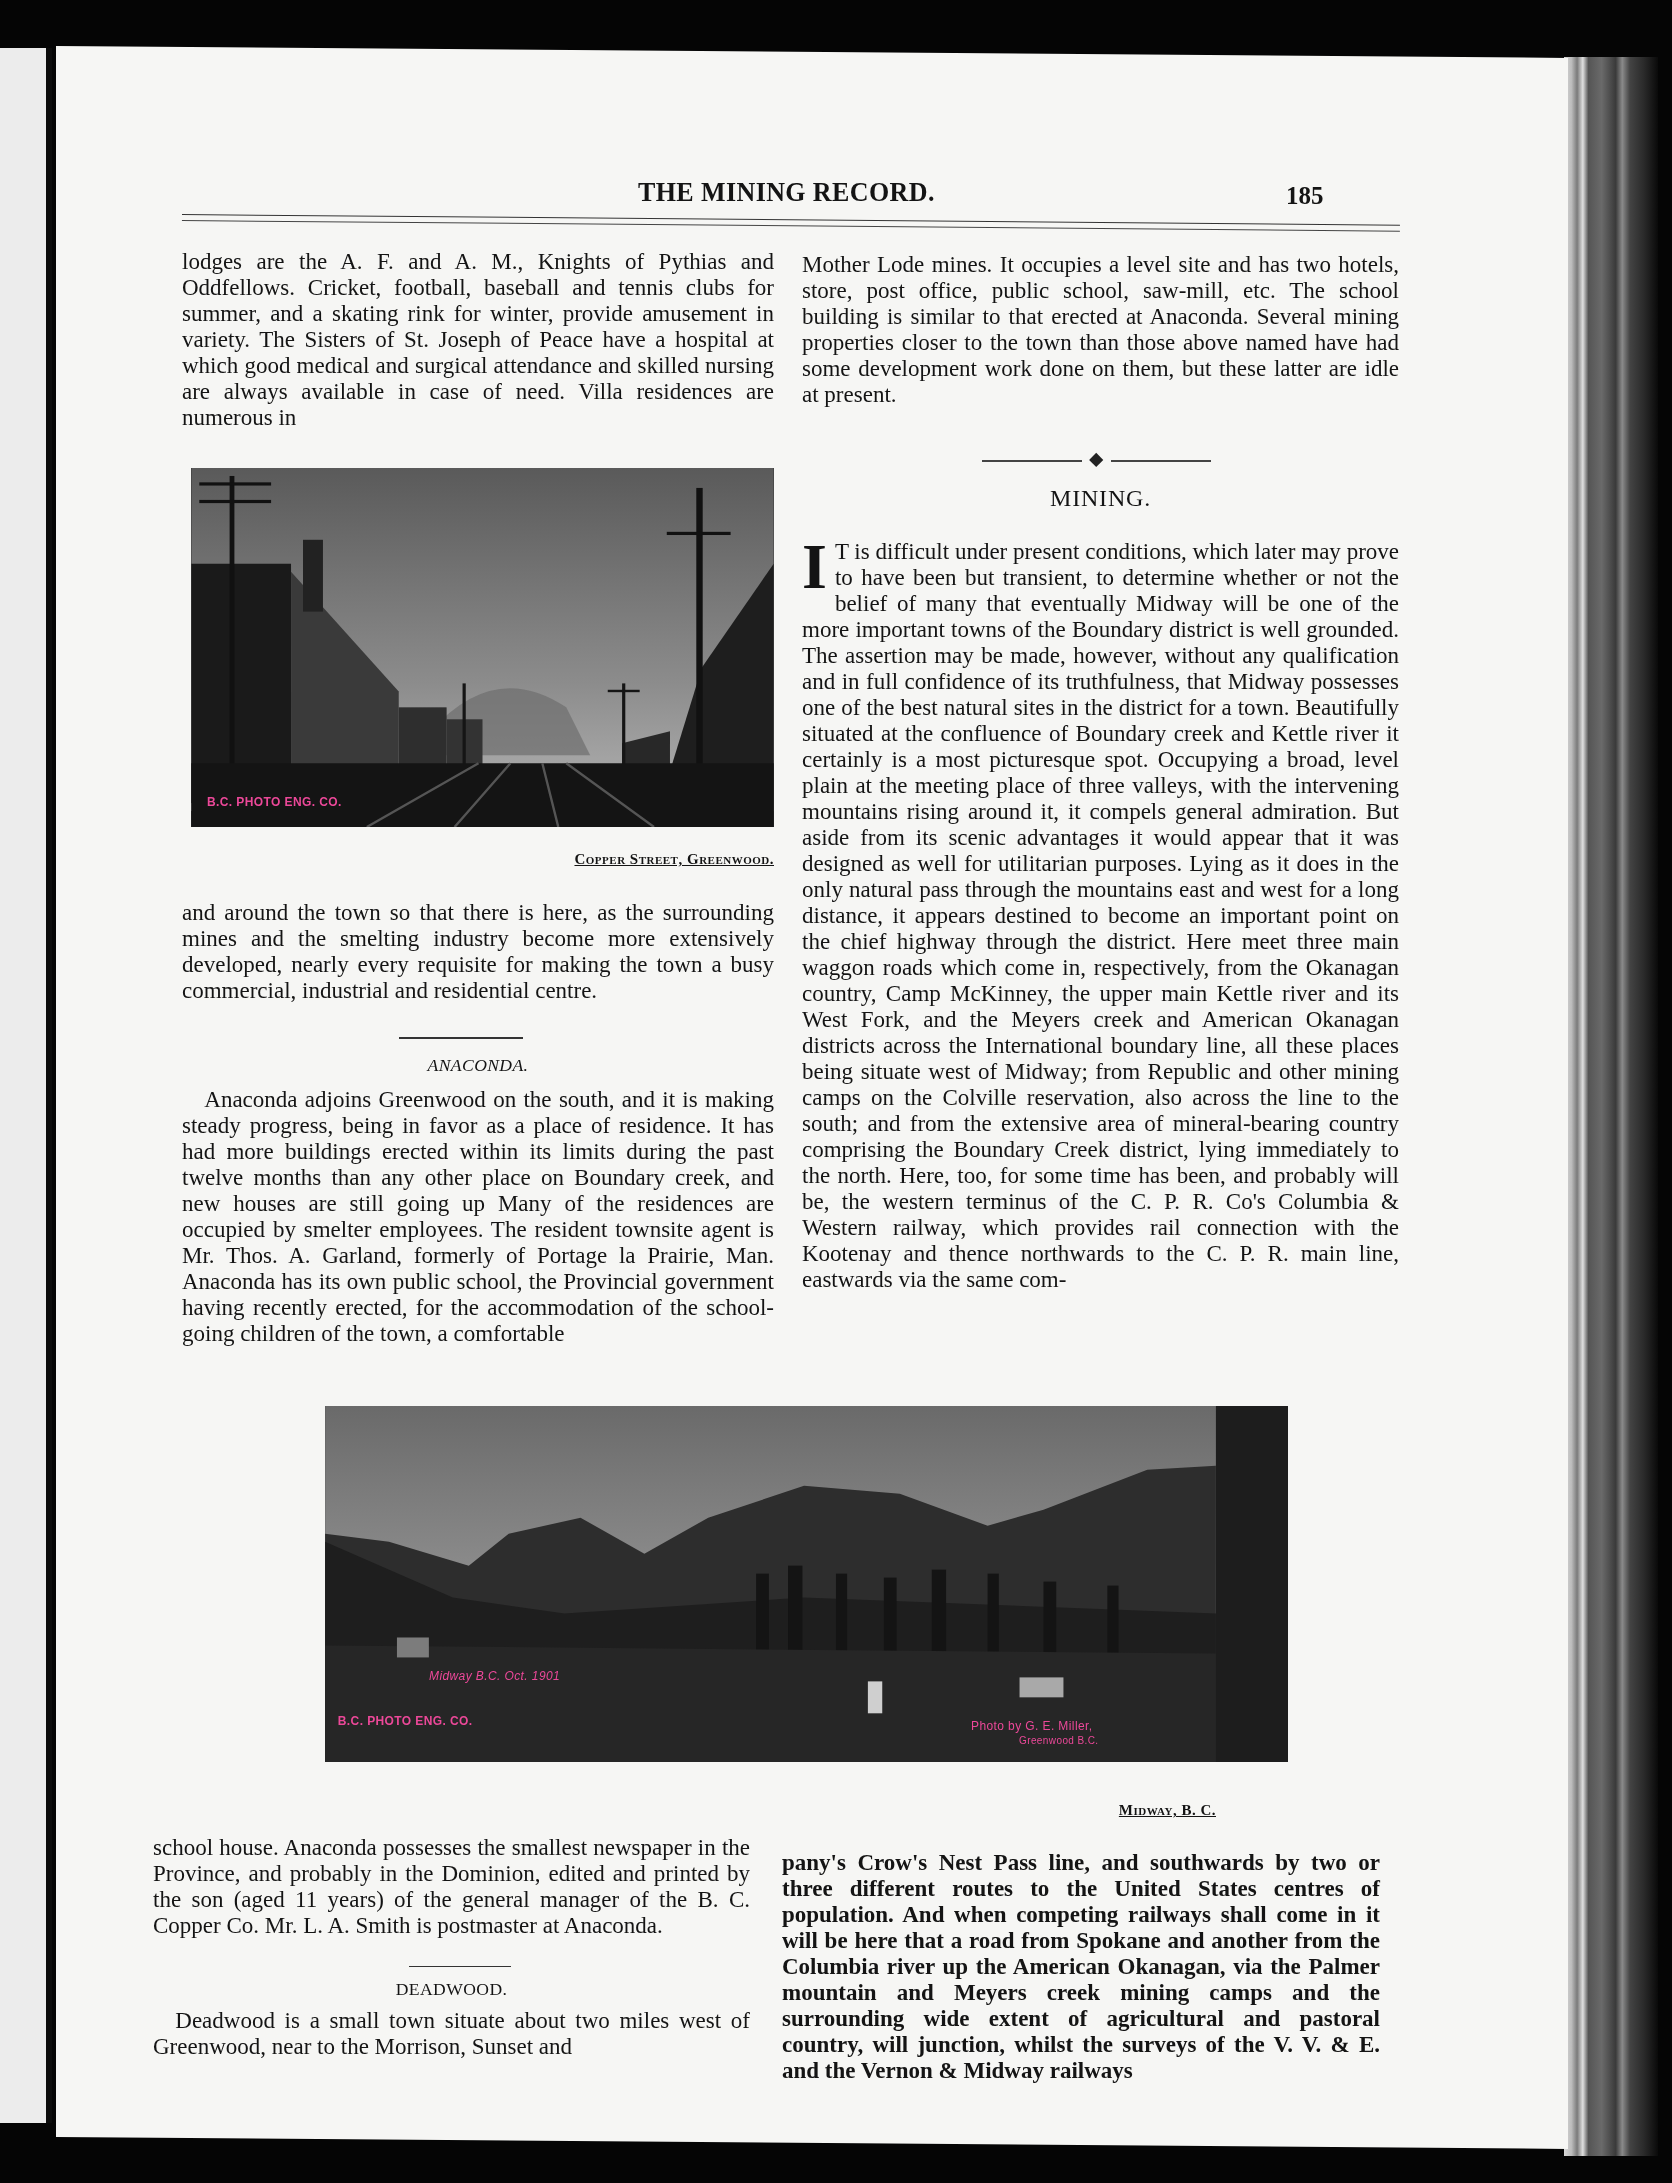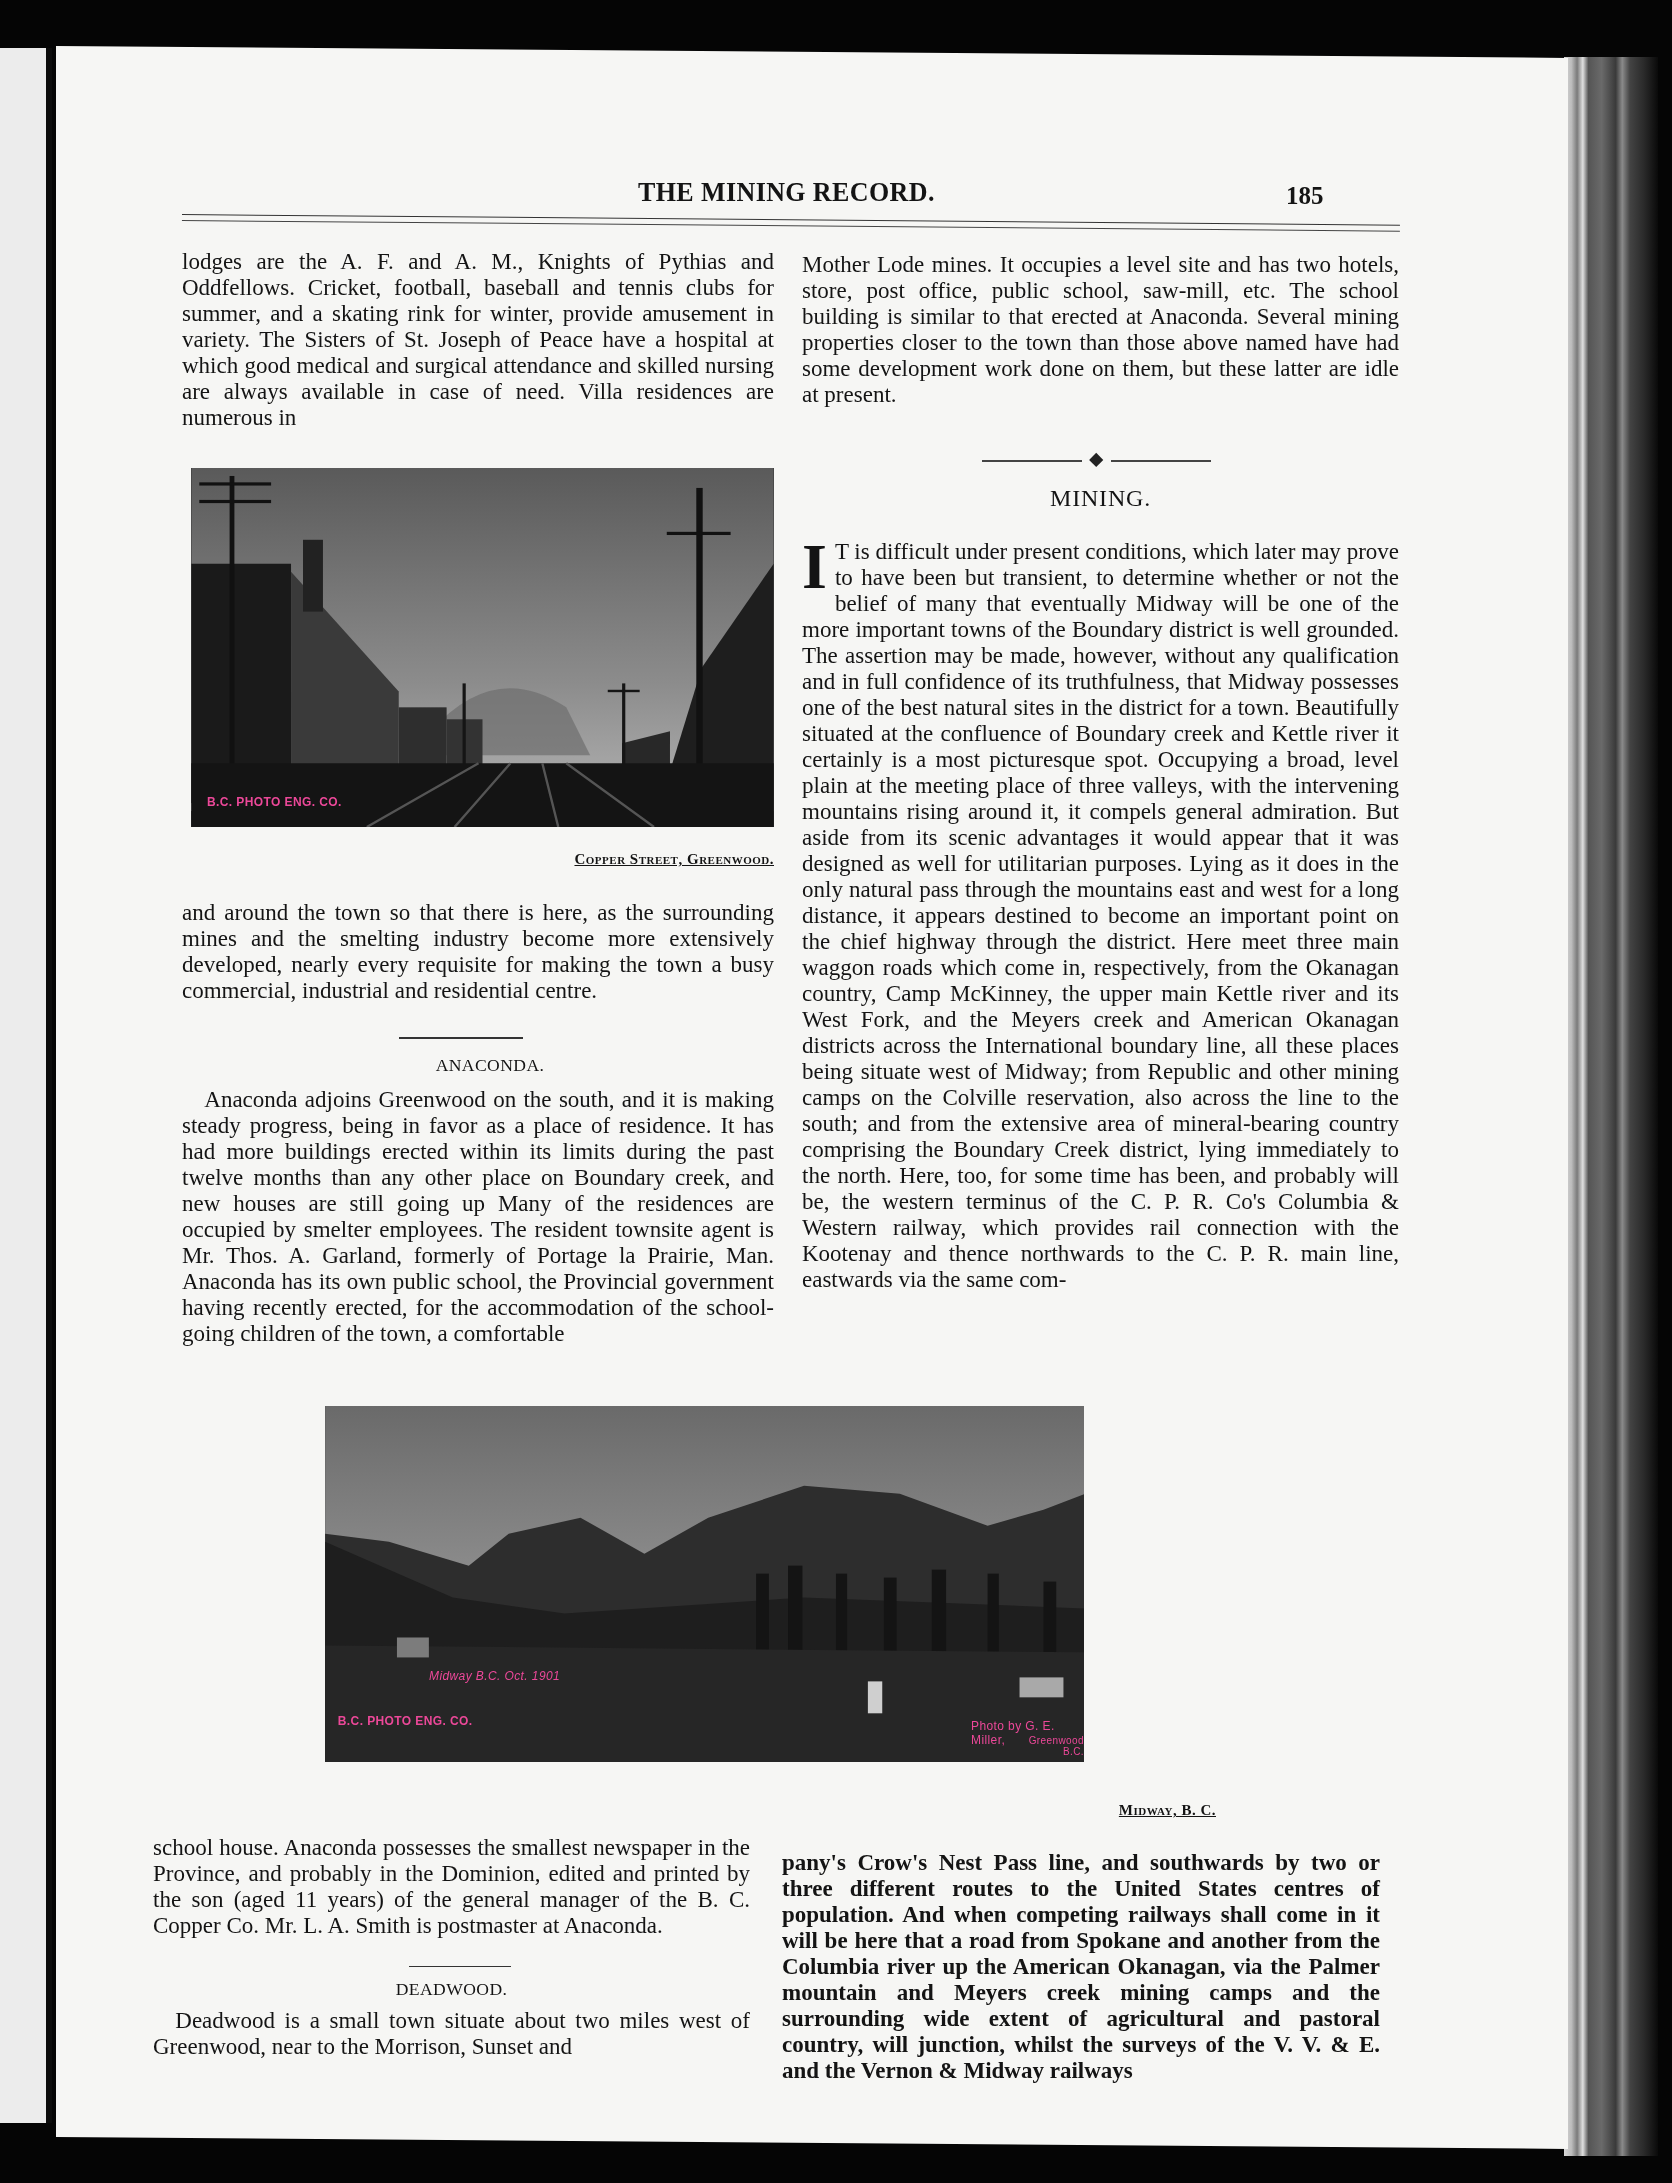--- a/index.html
+++ b/index.html
@@ -75,21 +75,21 @@
   </svg>
   <div class="photo-credit" style="left:16px; top:327px;">B.C. PHOTO ENG. CO.</div>
 </div>
 <div class="caption" style="left:182px; top:851px; width:592px;">Copper Street, Greenwood.</div>
 
 <div class="col" style="left:182px; top:900px; width:592px;">
   <p>and around the town so that there is here, as the surrounding mines and the smelting industry become more extensively developed, nearly every requisite for making the town a busy commercial, industrial and residential centre.</p>
 </div>
 
 <div class="short-rule" style="left:399px; top:1037px; width:124px;"></div>
-<div class="section-head" style="left:194px; top:1055px; width:592px;">ANACONDA.</div>
+<div class="section-head" style="left:182px; top:1055px; width:592px;font-style:italic;">ANACONDA.</div>
 
 <div class="col" style="left:182px; top:1087px; width:592px;">
   <p class="indent">Anaconda adjoins Greenwood on the south, and it is making steady progress, being in favor as a place of residence. It has had more buildings erected within its limits during the past twelve months than any other place on Boundary creek, and new houses are still going up Many of the residences are occupied by smelter employees. The resident townsite agent is Mr. Thos. A. Garland, formerly of Portage la Prairie, Man. Anaconda has its own public school, the Provincial government having recently erected, for the accommodation of the school-going children of the town, a comfortable</p>
 </div>
 
 <div class="col" style="left:802px; top:252px; width:597px;">
   <p>Mother Lode mines. It occupies a level site and has two hotels, store, post office, public school, saw-mill, etc. The school building is similar to that erected at Anaconda. Several mining properties closer to the town than those above named have had some development work done on them, but these latter are idle at present.</p>
 </div>
 
 <div class="ornament">
@@ -98,21 +98,21 @@
   <div class="line" style="left:129px;"></div>
 </div>
 
 <div class="section-head big" style="left:802px; top:485px; width:597px;">MINING.</div>
 
 <div class="col" style="left:802px; top:539px; width:597px;">
   <span class="dropcap">I</span>
   <p>T is difficult under present conditions, which later may prove to have been but transient, to determine whether or not the belief of many that eventually Midway will be one of the more important towns of the Boundary district is well grounded. The assertion may be made, however, without any qualification and in full confidence of its truthfulness, that Midway possesses one of the best natural sites in the district for a town. Beautifully situated at the confluence of Boundary creek and Kettle river it certainly is a most picturesque spot. Occupying a broad, level plain at the meeting place of three valleys, with the intervening mountains rising around it, it compels general admiration. But aside from its scenic advantages it would appear that it was designed as well for utilitarian purposes. Lying as it does in the only natural pass through the mountains east and west for a long distance, it appears destined to become an important point on the chief highway through the district. Here meet three main waggon roads which come in, respectively, from the Okanagan country, Camp McKinney, the upper main Kettle river and its West Fork, and the Meyers creek and American Okanagan districts across the International boundary line, all these places being situate west of Midway; from Republic and other mining camps on the Colville reservation, also across the line to the south; and from the extensive area of mineral-bearing country comprising the Boundary Creek district, lying immediately to the north. Here, too, for some time has been, and probably will be, the western terminus of the C. P. R. Co's Columbia &amp; Western railway, which provides rail connection with the Kootenay and thence northwards to the C. P. R. main line, eastwards via the same com-</p>
 </div>
 
-<div class="photo" style="left:325px; top:1406px; width:759px; height:356px;">
+<div class="photo" style="left:325px; top:1406px; width:963px; height:356px;">
   <svg width="891" height="356" viewBox="0 0 1116 446">
     <defs>
       <linearGradient id="sky2" x1="0" y1="0" x2="0" y2="1">
         <stop offset="0" stop-color="#6a6a6a"></stop>
           <stop offset="0.5" stop-color="#8e8e8e"></stop>
           <stop offset="1" stop-color="#9a9a9a"></stop>
       </linearGradient>
     </defs>
     <rect width="1116" height="446" fill="url(#sky2)"></rect>
     <path d="M0,160 L80,170 L180,200 L230,160 L320,140 L400,185 L480,140 L600,100 L720,110 L830,150 L900,130 L1030,80 L1116,75 L1116,446 L0,446 Z" fill="#2d2d2d"></path>

